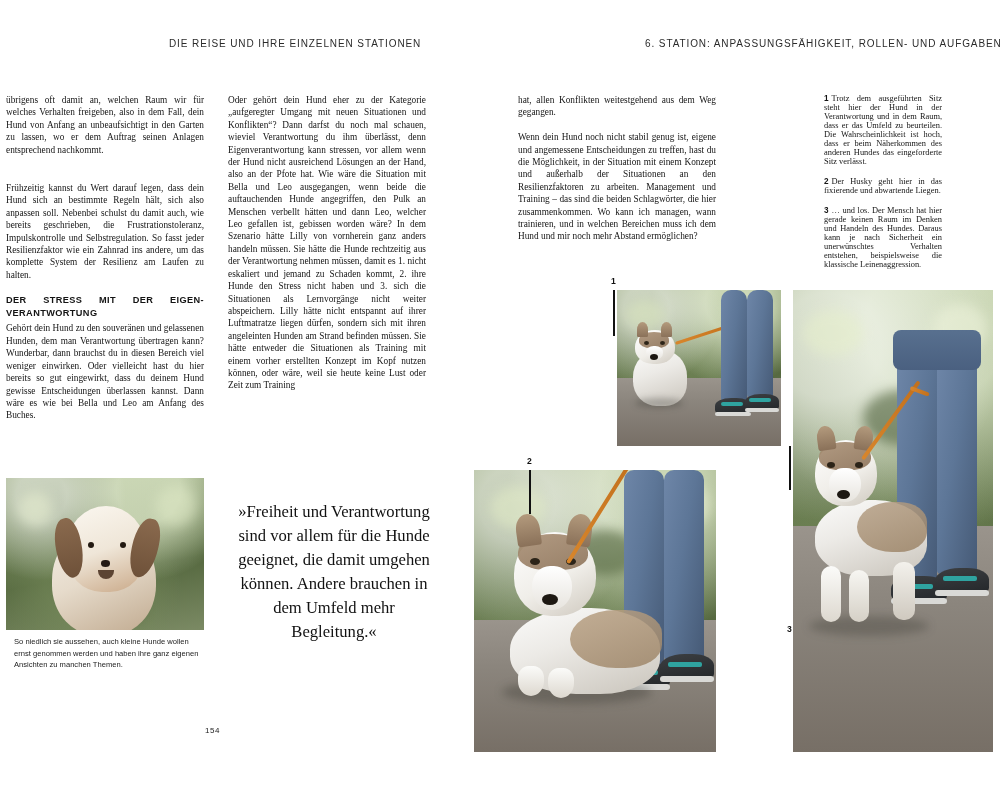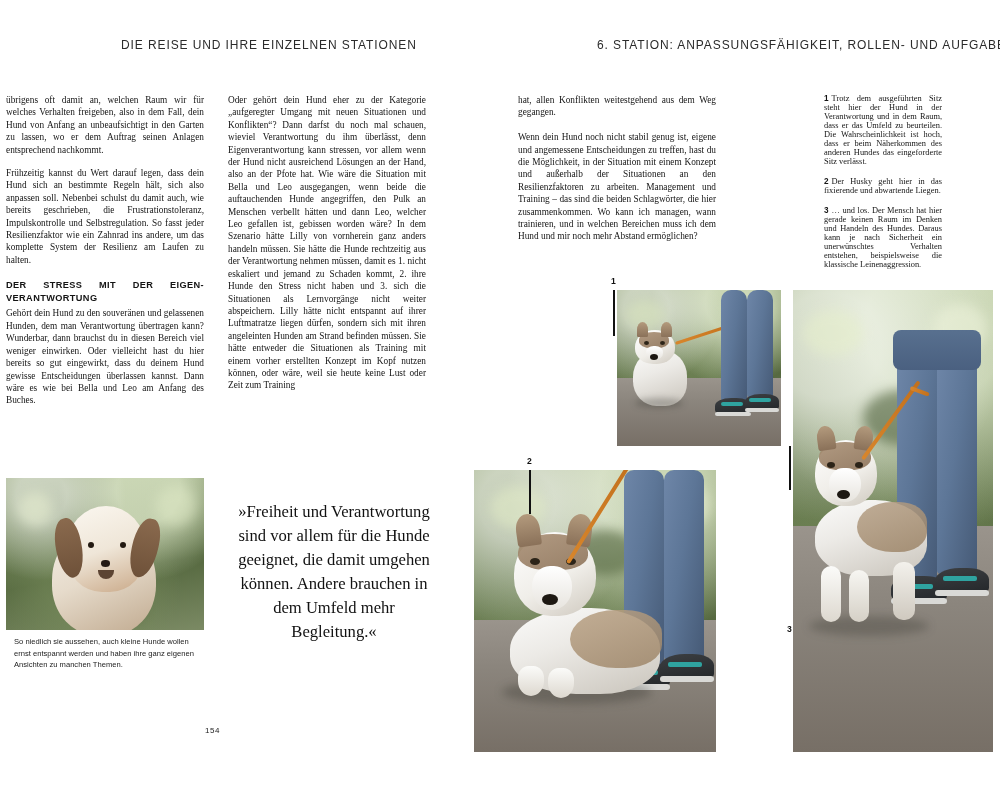--- a/index.html
+++ b/index.html
@@ -20,25 +20,26 @@
     left: 0; top: 0;
     width: 1000px;
     height: 800px;
   }
 
   
   .runhead {
     position: absolute;
     top: 38px;
     font-family: "Liberation Sans", sans-serif;
-    font-size: 12px;
+    font-size: 10px;
     letter-spacing: 0.9px;
     color: #2b2b2b;
     text-transform: uppercase;
     white-space: nowrap;
+    margin-left: 48px;
   }
   .runhead.left  { left: 121px; }
   .runhead.right { left: 597px; }
 
   
   .col {
     position: absolute;
     font-family: "Liberation Serif", serif;
     font-size: 9.3px;
     line-height: 12.4px;
@@ -265,21 +266,21 @@
 </head>
 <body>
 
 <div class="page">
 
   <div class="runhead left">DIE REISE UND IHRE EINZELNEN STATIONEN</div>
   <div class="runhead right">6. STATION: ANPASSUNGSFÄHIGKEIT, ROLLEN- UND AUFGABENKLARHEIT</div>
 
   <div class="col" id="col1">
     <p>übrigens oft damit an, welchen Raum wir für welches Verhalten freigeben, also in dem Fall, dein Hund von Anfang an unbeaufsichtigt in den Garten zu lassen, wo er dem Auftrag seinen Anlagen entsprechend nachkommt.</p>
-    <p style="margin-top:11px">Frühzeitig kannst du Wert darauf legen, dass dein Hund sich an bestimmte Regeln hält, sich also anpassen soll. Nebenbei schulst du damit auch, wie bereits geschrieben, die Frustrationstoleranz, Impulskontrolle und Selbstregulation. So fasst jeder Resilienzfaktor wie ein Zahnrad ins andere, um das komplette System der Resilienz am Laufen zu halten.</p>
+    <p style="margin-top:26px">Frühzeitig kannst du Wert darauf legen, dass dein Hund sich an bestimmte Regeln hält, sich also anpassen soll. Nebenbei schulst du damit auch, wie bereits geschrieben, die Frustrationstoleranz, Impulskontrolle und Selbstregulation. So fasst jeder Resilienzfaktor wie ein Zahnrad ins andere, um das komplette System der Resilienz am Laufen zu halten.</p>
     <div class="subhead">DER STRESS MIT DER EIGEN-VERANTWORTUNG</div>
     <p>Gehört dein Hund zu den souveränen und gelassenen Hunden, dem man Verantwortung übertragen kann? Wunderbar, dann brauchst du in diesen Bereich viel weniger einwirken. Oder vielleicht hast du hier bereits so gut eingewirkt, dass du deinem Hund gewisse Entscheidungen überlassen kannst. Dann wäre es wie bei Bella und Leo am Anfang des Buches.</p>
   </div>
 
   <div class="col" id="col2">
     <p>Oder gehört dein Hund eher zu der Kategorie „aufgeregter Umgang mit neuen Situationen und Konflikten“? Dann darfst du noch mal schauen, wieviel Verantwortung du ihm überlässt, denn Eigenverantwortung kann stressen, vor allem wenn der Hund nicht ausreichend Lösungen an der Hand, also an der Pfote hat. Wie wäre die Situation mit Bella und Leo ausgegangen, wenn beide die auftauchenden Hunde angegriffen, den Pulk an Menschen verbellt hätten und dann Leo, welcher Leo gefallen ist, gebissen worden wäre? In dem Szenario hätte Lilly von vornherein ganz anders handeln müssen. Sie hätte die Hunde rechtzeitig aus der Verantwortung nehmen müssen, damit es 1. nicht eskaliert und jemand zu Schaden kommt, 2. ihre Hunde den Stress nicht haben und 3. sich die Situationen als Lernvorgänge nicht weiter abspeichern. Lilly hätte nicht entspannt auf ihrer Luftmatratze liegen dürfen, sondern sich mit ihren angeleinten Hunden am Strand befinden müssen. Sie hätte entweder die Situationen als Training mit einem vorher erstellten Konzept im Kopf nutzen können, oder wäre, weil sie heute keine Lust oder Zeit zum Training</p>
   </div>
 
   <div class="col" id="col3">
     <p>hat, allen Konflikten weitestgehend aus dem Weg gegangen.</p>
@@ -311,21 +312,21 @@
     <div class="sdog-body" style="left:60px; top:28px; width:80px; height:86px; background:linear-gradient(160deg,#fbf7f0 0%,#efe6d8 50%,#c9a887 100%);"></div>
 
     <div class="sdog-ear" style="left:50px; top:40px; width:26px; height:60px; transform:rotate(-12deg);"></div>
     <div class="sdog-ear" style="left:126px; top:40px; width:26px; height:60px; transform:rotate(12deg);"></div>
 
     <div class="sdog-eye" style="left:82px; top:64px;"></div>
     <div class="sdog-eye" style="left:114px; top:64px;"></div>
     <div class="sdog-nose" style="left:95px; top:82px;"></div>
     <div style="position:absolute; left:92px; top:92px; width:16px; height:9px; border-radius:0 0 8px 8px; background:#5c4433;"></div>
   </div>
-  <div class="caption" id="cap-dog-small">So niedlich sie aussehen, auch kleine Hunde wollen ernst entspannt werden und haben ihre ganz eigenen Ansichten zu manchen Themen.</div>
+  <div class="caption" id="cap-dog-small">So niedlich sie aussehen, auch kleine Hunde wollen ernst genommen werden und haben ihre ganz eigenen Ansichten zu manchen Themen.</div>
 
   <div class="photo" id="photo-husky-stand">
     <div class="bg-blur-green"></div>
     <div class="bg-path" style="top:88px; height:68px;"></div>
     <div class="bokeh" style="left:8px; top:10px; width:40px; height:30px; background:#dce8c0;"></div>
     <div class="bokeh" style="left:110px; top:6px; width:44px; height:34px; background:#e6eec9;"></div>
 
     <div class="husky-body" style="left:16px; top:60px; width:54px; height:56px;"></div>
     <div class="husky-head" style="left:18px; top:40px; width:40px; height:34px;"></div>
     <div class="husky-mask" style="left:22px; top:42px; width:30px; height:16px;"></div>

